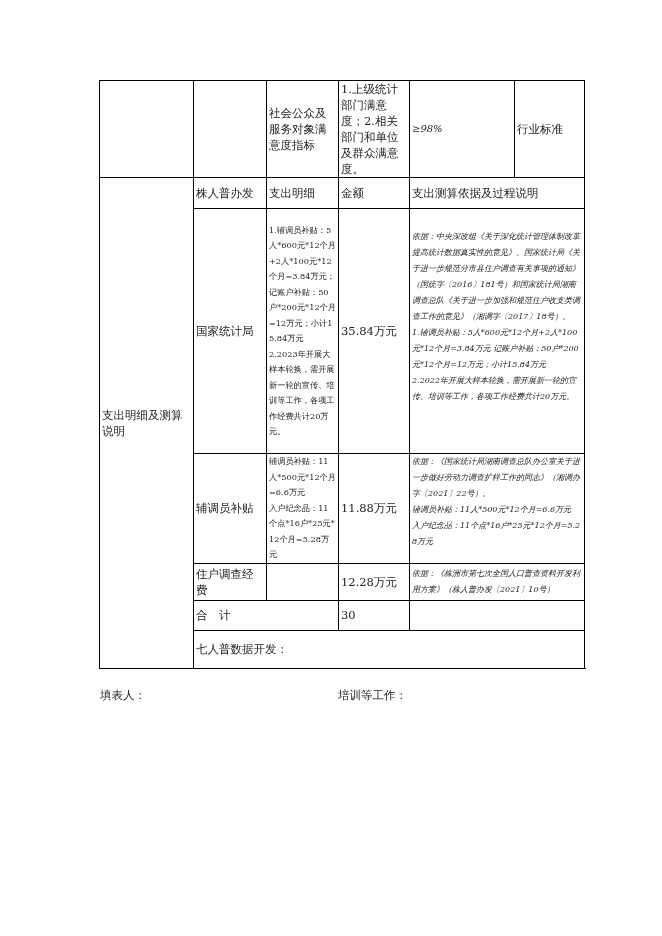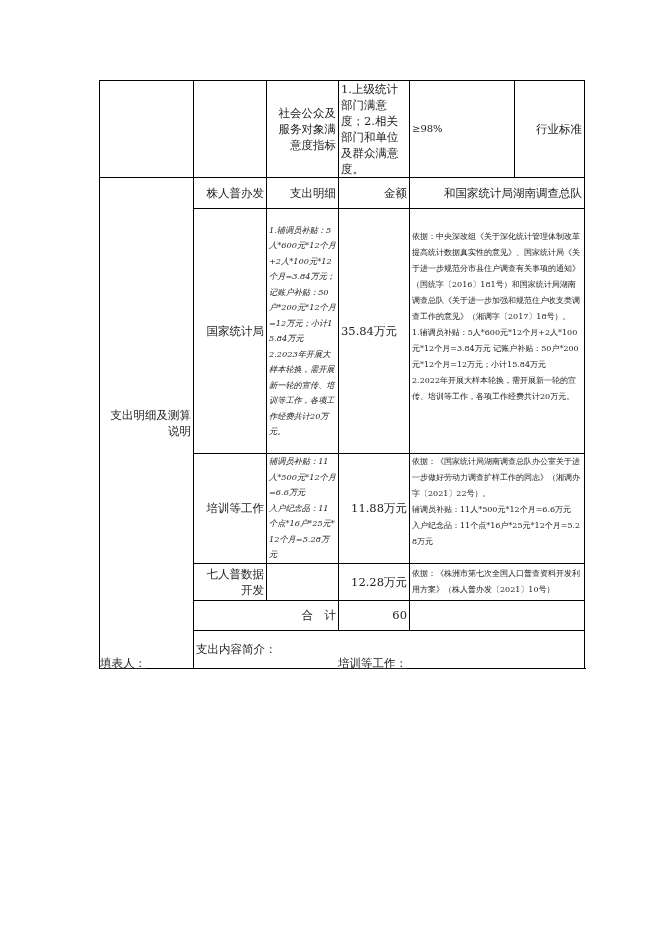--- a/index.html
+++ b/index.html
@@ -2,25 +2,25 @@
 <html><head>
 <meta charset="utf-8">
 <style>
   html, body { margin: 0; padding: 0; background: #ffffff; }
   body { width: 662px; height: 936px; position: relative; overflow: hidden;
          font-family: "DejaVu Serif", "Liberation Serif", serif; color: #222; }
   table.main { position: absolute; left: 99px; top: 80px; border-collapse: collapse;
                table-layout: fixed; width: 485px; }
   table.main td { border: 1px solid #000; padding: 0 2px; vertical-align: middle;
                   font-size: 11.5px; line-height: 16px; word-break: break-all; }
-  .c { text-align: right; }
+  .c { text-align: left; }
   .l { text-align: left; }
-  .small { font-size: 8.2px !important; line-height: 15.5px !important; font-style: italic; }
-  .small2 { font-size: 8px !important; line-height: 16px !important; }
-  .footer { position: absolute; top: 656px; font-size: 11.5px; text-decoration: underline; }
+  .small { font-size: 8.2px !important; line-height: 15.5px !important; }
+  .small2 { font-size: 8px !important; line-height: 16px !important; font-style: italic; }
+  .footer { position: absolute; top: 688px; font-size: 11.5px; }
 </style>
 </head>
 <body>
 
 <table class="main">
   <colgroup>
     <col style="width:94px">
       <col style="width:73px">
       <col style="width:72px">
     <col style="width:71px">
@@ -34,51 +34,51 @@
     <td class="c">社会公众及服务对象满意度指标</td>
     <td class="l">1.上级统计部门满意度；2.相关部门和单位及群众满意度。</td>
     <td class="l small2" style="font-size:10px!important">≥98%</td>
     <td class="c">行业标准</td>
   </tr>
   <tr style="height:31px">
     <td class="c" rowspan="6">支出明细及测算 说明</td>
     <td class="c">株人普办发</td>
     <td class="c">支出明细</td>
     <td class="c">金额</td>
-    <td class="c" colspan="2">和国家统计局湖南调查总队</td>
+    <td class="c" colspan="2">支出测算依据及过程说明</td>
   </tr>
   <tr style="height:245px">
     <td class="c">国家统计局</td>
     <td class="l small" style="white-space:pre-line">1.辅调员补贴：5人*600元*12个月+2人*100元*12个月=3.84万元；记账户补贴：50户*200元*12个月=12万元；小计15.84万元
 2.2023年开展大样本轮换，需开展新一轮的宣传、培训等工作，各项工作经费共计20万元。</td>
     <td class="l">35.84万元</td>
     <td class="l small2" colspan="2" style="white-space:pre-line;vertical-align:top;padding-top:20px">依据：中央深改组《关于深化统计管理体制改革提高统计数据真实性的意见》、国家统计局《关于进一步规范分市县住户调查有关事项的通知》（国统字〔2016〕181号）和国家统计局湖南调查总队《关于进一步加强和规范住户收支类调查工作的意见》（湘调字〔2017〕18号）。
 1.辅调员补贴：5人*600元*12个月+2人*100元*12个月=3.84万元 记账户补贴：50户*200元*12个月=12万元；小计15.84万元
 2.2022年开展大样本轮换，需开展新一轮的宣传、培训等工作，各项工作经费共计20万元。</td>
   </tr>
   <tr style="height:106px">
-    <td class="c">培训等工作</td>
+    <td class="c">辅调员补贴</td>
     <td class="l small" style="white-space:pre-line">辅调员补贴：11人*500元*12个月=6.6万元
 入户纪念品：11个点*16户*25元*12个月=5.28万元</td>
     <td class="c">11.88万元</td>
     <td class="l small2" colspan="2" style="white-space:pre-line;vertical-align:top">依据：《国家统计局湖南调查总队办公室关于进一步做好劳动力调查扩样工作的同志》（湘调办字〔2021〕22号）。
 辅调员补贴：11人*500元*12个月=6.6万元
 入户纪念品：11个点*16户*25元*12个月=5.28万元</td>
   </tr>
   <tr style="height:37px">
-    <td class="c">七人普数据开发</td>
+    <td class="c">住户调查经费</td>
     <td></td>
     <td class="c">12.28万元</td>
     <td class="l small2" colspan="2">依据：《株洲市第七次全国人口普查资料开发利用方案》（株人普办发〔2021〕10号）</td>
   </tr>
   <tr style="height:30px">
     <td class="c" colspan="2">合　计</td>
-    <td class="c">60</td>
+    <td class="c">30</td>
     <td colspan="2"></td>
   </tr>
   <tr style="height:38px">
-    <td class="l" colspan="6">支出内容简介：</td>
+    <td class="l" colspan="6">七人普数据开发：</td>
   </tr>
 </tbody>
   </table>
 
 <div class="footer" style="left:100px">填表人：</div>
 <div class="footer" style="left:338px">培训等工作：</div>
 
 </body></html>

